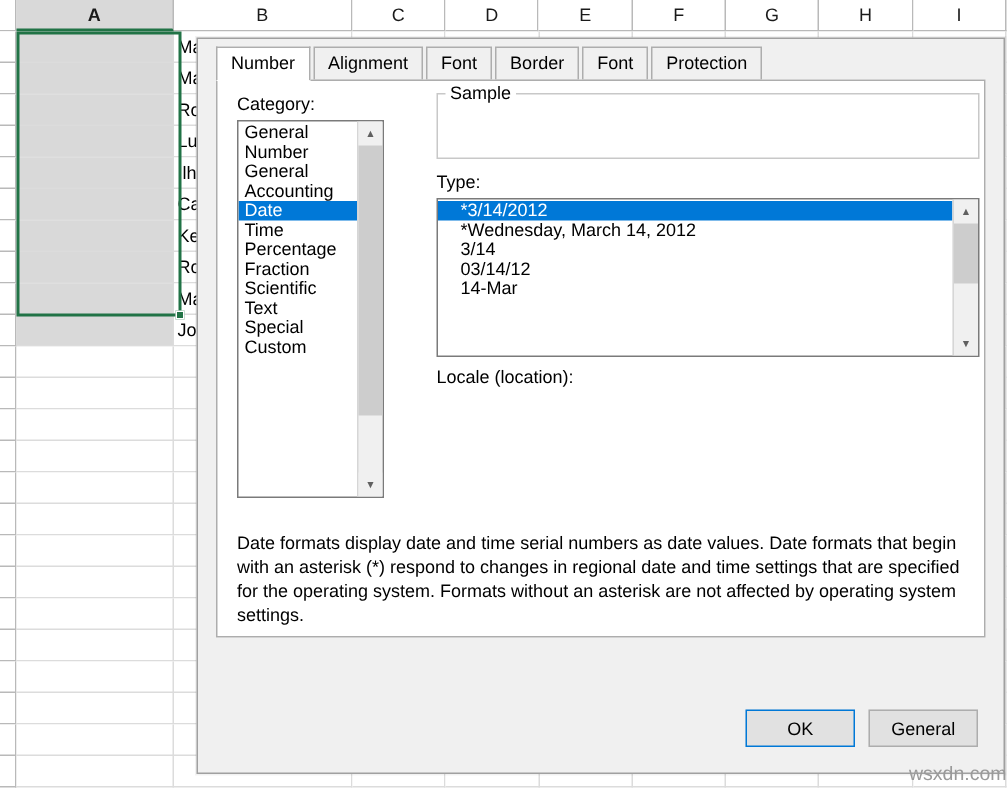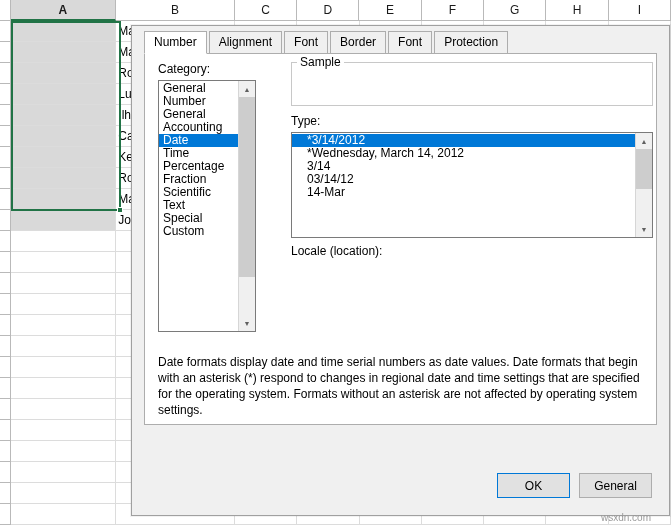--- a/index.html
+++ b/index.html
@@ -354,23 +354,23 @@
   }
   .footer-btn.primary {
     border: 1px solid #0078d7;
     background: #e1e1e1;
   }
   #ok-button { left: 365px; }
   #cancel-button { left: 447px; }
 
   #watermark {
     position: absolute;
-    right: 20px;
+    right: 0;
     bottom: 2px;
-    font-size: 10px;
+    font-size: 13px;
     color: #9a9a9a;
   }
 </style>
 </head>
 <body>
 
 <div id="sheet">
 
   <div class="col-headers">
     <div class="corner-cell"></div>

